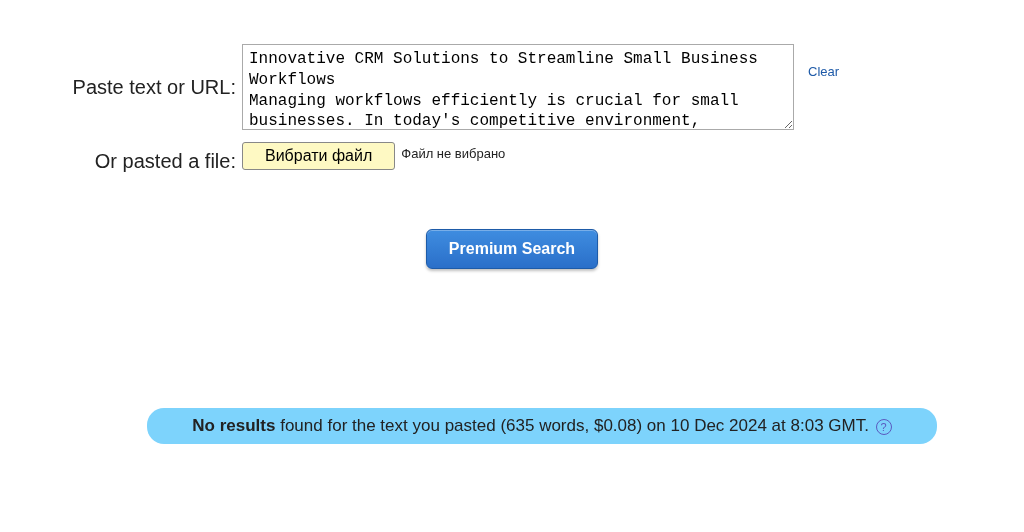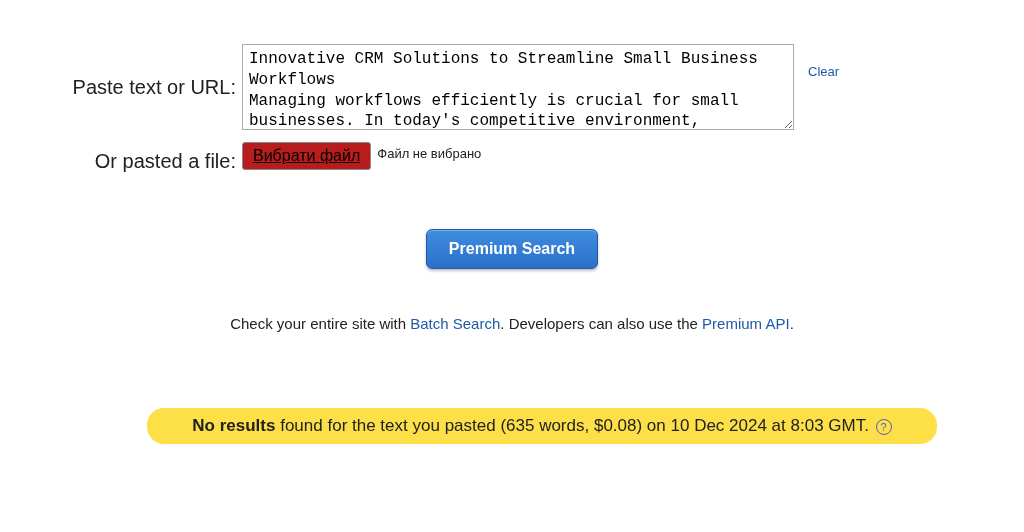--- a/index.html
+++ b/index.html
@@ -54,26 +54,25 @@
       font-size: 13px;
       text-decoration: none;
       margin-left: 14px;
       margin-top: 20px;
       display: inline-block;
       cursor: pointer;
     }
     .file-button {
       font-family: inherit;
       font-size: 16px;
-      padding: 4px 10px;
+      padding: 4px 22px;
       border: 1px solid #888;
-      background: #b91c1c;
+      background: #fef9c3;
       border-radius: 3px;
       cursor: pointer;
-      text-decoration: underline;
     }
     .no-file {
       font-size: 13px;
       margin-left: 6px;
       padding-top: 4px;
       display: inline-block;
     }
     .file-hint {
       font-size: 13px;
       color: #777;
@@ -104,21 +103,21 @@
     }
     .info-row a {
       color: #1e5aa8;
       text-decoration: none;
     }
     .results-bar {
       position: absolute;
       left: 147px;
       top: 408px;
       width: 790px;
-      background: #fde047;
+      background: #7dd3fc;
       padding: 8px 10px;
       font-size: 17px;
       color: #222;
       text-align: center;
       border-radius: 17px;
     }
     .results-bar strong {
       font-weight: 700;
     }
     .help-icon {
@@ -154,20 +153,17 @@
     <div class="input-cell">
       <button class="file-button">Вибрати файл</button>
       <span class="no-file">Файл не вибрано</span>
     </div>
   </div>
 
   <div class="search-row">
     <button class="premium-btn">Premium Search</button>
   </div>
 
-  <div class="info-row">
-    <span>Check your entire site with </span><a href="#">Batch Search</a><span>. Developers can also use the </span><a href="#">Premium API</a><span>.</span>
-  </div>
 </div>
 
 <div class="results-bar">
   <strong>No results</strong><span> found for the text you pasted (635 words, $0.08) on 10 Dec 2024 at 8:03 GMT. </span><span class="help-icon">?</span>
 </div>
 
 </body></html>

